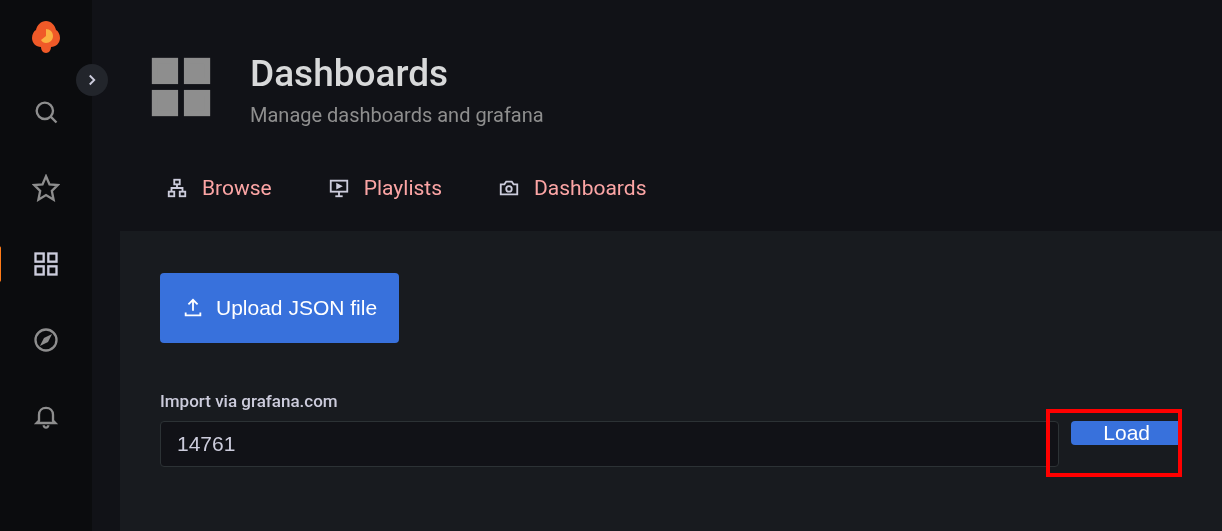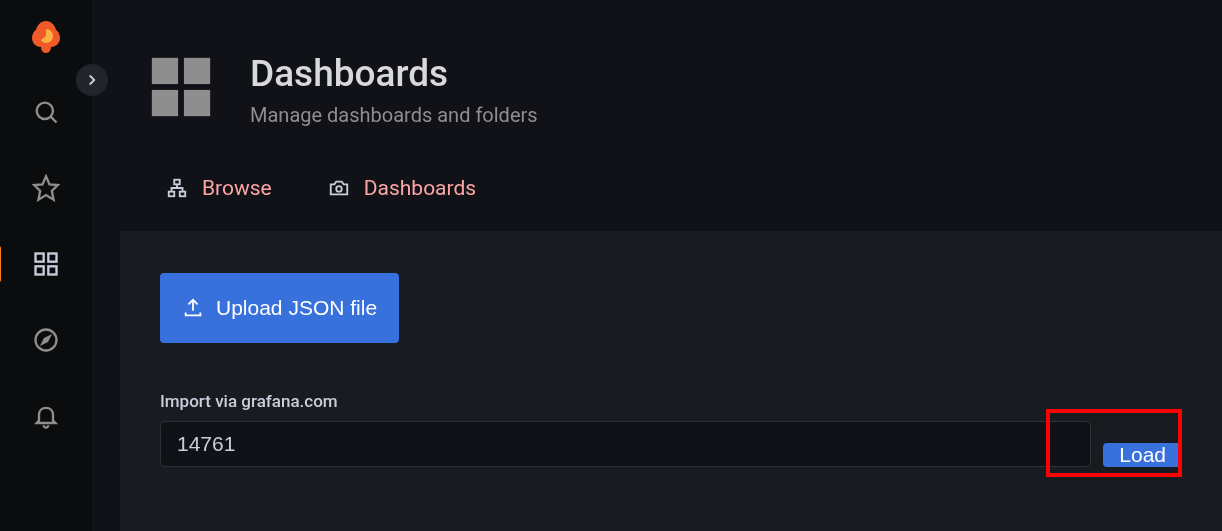--- a/index.html
+++ b/index.html
@@ -129,37 +129,37 @@
     .field-label {
       font-size: 17px;
       color: #ccccdc;
       font-weight: 500;
       margin-bottom: 10px;
       display: block;
     }
     .input-row {
       display: flex;
       gap: 12px;
-      align-items: flex-end;
+      align-items: flex-start;
     }
     .text-input {
       flex: 1;
       background: #111217;
       border: 1px solid #2c3235;
       border-radius: 4px;
       padding: 10px 16px;
       color: #ccccdc;
       font-size: 21px;
       outline: none;
     }
     .load-btn {
       background: #3871dc;
       color: #fff;
       border: none;
-      padding: 0 16px;
+      padding: 0 32px;
       font-size: 21px;
       font-weight: 500;
       border-radius: 4px;
       cursor: pointer;
     }
     .highlight-box {
       position: absolute;
       border: 4px solid #ff0000;
       pointer-events: none;
     }
@@ -219,36 +219,45 @@
     <div class="header-icon">
       <svg viewBox="0 0 24 24" stroke="#8e8e8e" stroke-width="2" fill="none">
         <rect x="3" y="3" width="7" height="7"></rect>
           <rect x="14" y="3" width="7" height="7"></rect>
         <rect x="3" y="14" width="7" height="7"></rect>
           <rect x="14" y="14" width="7" height="7"></rect>
       </svg>
     </div>
     <div class="header-text">
       <h1>Dashboards</h1>
-      <p>Manage dashboards and folders</p>
+      <p>Manage dashboards and grafana</p>
     </div>
   </div>
 
   <div class="tabs">
     <div class="tab">
       <svg viewBox="0 0 24 24" stroke="#ccccdc" stroke-width="2" fill="none">
         <rect x="9" y="3" width="6" height="5"></rect>
           <rect x="3" y="16" width="6" height="5"></rect>
           <rect x="15" y="16" width="6" height="5"></rect>
         <path d="M12 8 L12 12 M6 16 L6 12 L18 12 L18 16"></path>
       </svg>
       <span>Browse</span>
     </div>
     <div class="tab">
       <svg viewBox="0 0 24 24" stroke="#ccccdc" stroke-width="2" fill="none">
+        <rect x="3" y="4" width="18" height="12"></rect>
+          <line x1="12" y1="16" x2="12" y2="21"></line>
+          <line x1="8" y1="21" x2="16" y2="21"></line>
+        <polygon points="10 8 14 10 10 12" fill="#ccccdc"></polygon>
+      </svg>
+      <span>Playlists</span>
+    </div>
+    <div class="tab">
+      <svg viewBox="0 0 24 24" stroke="#ccccdc" stroke-width="2" fill="none">
         <path d="M3 8 L3 19 L21 19 L21 8 L17 8 L15 5 L9 5 L7 8 Z"></path>
           <circle cx="12" cy="13" r="3"></circle>
       </svg>
       <span>Dashboards</span>
     </div>
   </div>
 
   <div class="panel">
     <button class="upload-btn">
       <svg viewBox="0 0 24 24" stroke="#fff" stroke-width="2" fill="none">

